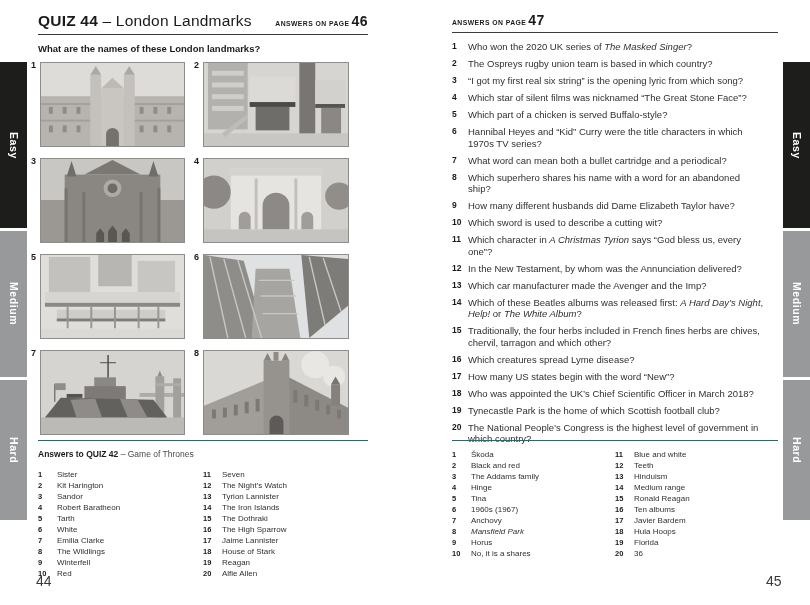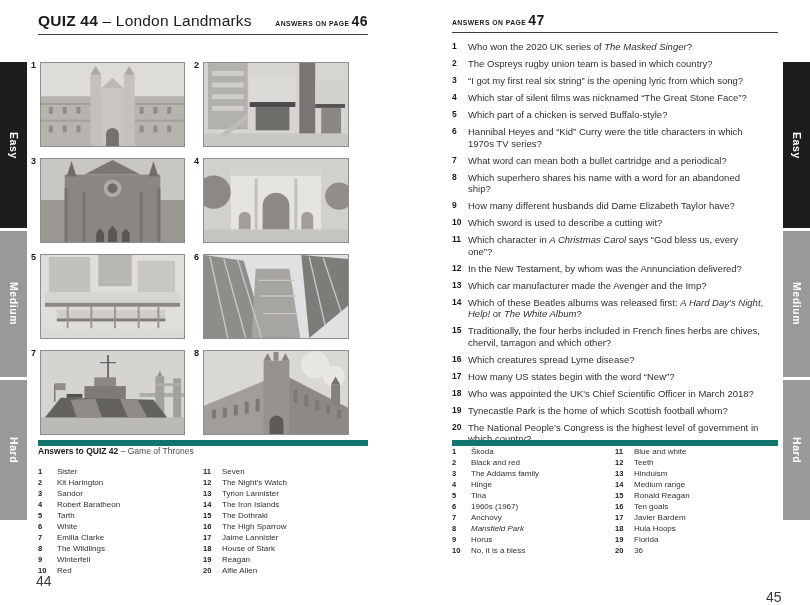--- a/index.html
+++ b/index.html
@@ -30,33 +30,33 @@
          grid-template-columns:145px 146px;column-gap:18px;row-gap:11px;}
   .pcell{position:relative;margin:0;width:100%;height:85px;}
   .pnum{position:absolute;left:-9px;top:-2px;font-size:9px;font-weight:bold;}
   .pimg{display:block;width:100%;height:100%;border:1px solid #8f8d8a;box-sizing:border-box;background:#e7e5e2;}
   
   .questions{position:absolute;top:41px;left:0;width:312px;}
   .q{display:flex;margin-bottom:5.5px;font-size:9.5px;line-height:11.5px;color:#303030;}
   .qnum{flex:none;width:16px;font-weight:bold;font-size:8.5px;color:#1a1a1a;}
   .qtext{flex:1;}
   
-  .answers{position:absolute;top:440px;left:0;right:0;border-top:6px solid #0f766e;}
+  .answers{position:absolute;top:440px;left:0;right:0;border-top:1px solid #0f766e;padding-top:8px;}
   .atitle{font-size:8.5px;margin:0 0 10px 0;}
   .atitle .ab{font-weight:bold;}
   .atitle .ar{color:#4a4a4a;}
   .acols{display:flex;}
   .acol{width:165px;}
   .page.r .acol{width:163px;}
   .arow{display:flex;font-size:8px;line-height:11px;color:#303030;}
   .anum{flex:none;width:19px;font-weight:bold;font-size:7.5px;color:#1a1a1a;}
   
   .pageno{position:absolute;top:573px;font-size:14px;color:#3a3a3a;}
   .pageno.l{left:36px;}
-  .pageno.r{left:766px;margin-top:16px;}
+  .pageno.r{left:766px;}
   i{font-style:italic;}
 </style>
 </head>
 <body>
 
 <div class="sheet">
 
   <div class="tab easy left">Easy</div>
   <div class="tab med left">Medium</div>
   <div class="tab hard left">Hard</div>
@@ -64,20 +64,21 @@
   <div class="tab easy right">Easy</div>
   <div class="tab med right">Medium</div>
   <div class="tab hard right">Hard</div>
 
   <div class="page l">
     <div class="head">
       <span class="head-title"><span class="hb">QUIZ 44</span><span> – London Landmarks</span></span>
       <span class="head-ref"><span>ANSWERS ON PAGE</span><span class="hp">46</span></span>
     </div>
 
+    <div class="prompt">What are the names of these London landmarks?</div>
 
     <div class="pgrid">
       <figure class="pcell">
         <span class="pnum">1</span>
         <svg class="pimg" viewBox="0 0 145 85" preserveAspectRatio="none" aria-label="victorian-museum-facade-photo">
           <rect width="145" height="85" fill="#dedcd8"></rect>
           <rect y="34" width="145" height="51" fill="#b7b4b0"></rect>
           <rect y="41" width="145" height="2" fill="#a3a09c"></rect>
           <rect y="58" width="145" height="2" fill="#a3a09c"></rect>
           <g fill="#8f8c88">
@@ -390,21 +391,21 @@
         <div class="q">
           <span class="qnum">9</span>
           <span class="qtext"><span>How many different husbands did Dame Elizabeth Taylor have?</span></span>
         </div>
         <div class="q">
           <span class="qnum">10</span>
           <span class="qtext"><span>Which sword is used to describe a cutting wit?</span></span>
         </div>
         <div class="q">
           <span class="qnum">11</span>
-          <span class="qtext"><span>Which character in </span><i>A Christmas Carol</i><span> says “God bless us, every one”?</span></span>
+          <span class="qtext"><span>Which character in </span><i>A Christmas Tyrion</i><span> says “God bless us, every one”?</span></span>
         </div>
         <div class="q">
           <span class="qnum">12</span>
           <span class="qtext"><span>In the New Testament, by whom was the Annunciation delivered?</span></span>
         </div>
         <div class="q">
           <span class="qnum">13</span>
           <span class="qtext"><span>Which car manufacturer made the Avenger and the Imp?</span></span>
         </div>
         <div class="q">
@@ -422,21 +423,21 @@
         <div class="q">
           <span class="qnum">17</span>
           <span class="qtext"><span>How many US states begin with the word “New”?</span></span>
         </div>
         <div class="q">
           <span class="qnum">18</span>
           <span class="qtext"><span>Who was appointed the UK’s Chief Scientific Officer in March 2018?</span></span>
         </div>
         <div class="q">
           <span class="qnum">19</span>
-          <span class="qtext"><span>Tynecastle Park is the home of which Scottish football whom?</span></span>
+          <span class="qtext"><span>Tynecastle Park is the home of which Scottish football club?</span></span>
         </div>
         <div class="q">
           <span class="qnum">20</span>
           <span class="qtext"><span>The National People’s Congress is the highest level of government in which country?</span></span>
         </div>
       </div>
 
     <div class="answers">
       <div class="acols">
         <div class="acol acol-1">
@@ -471,21 +472,21 @@
             <div class="arow">
               <span class="anum">8</span>
               <i class="atext">Mansfield Park</i>
             </div>
             <div class="arow">
               <span class="anum">9</span>
               <span class="atext">Horus</span>
             </div>
             <div class="arow">
               <span class="anum">10</span>
-              <span class="atext">No, it is a bless</span>
+              <span class="atext">No, it is a shares</span>
             </div>
           </div>
         <div class="acol acol-2">
             <div class="arow">
               <span class="anum">11</span>
               <span class="atext">Blue and white</span>
             </div>
             <div class="arow">
               <span class="anum">12</span>
               <span class="atext">Teeth</span>
@@ -497,21 +498,21 @@
             <div class="arow">
               <span class="anum">14</span>
               <span class="atext">Medium range</span>
             </div>
             <div class="arow">
               <span class="anum">15</span>
               <span class="atext">Ronald Reagan</span>
             </div>
             <div class="arow">
               <span class="anum">16</span>
-              <span class="atext">Ten goals</span>
+              <span class="atext">Ten albums</span>
             </div>
             <div class="arow">
               <span class="anum">17</span>
               <span class="atext">Javier Bardem</span>
             </div>
             <div class="arow">
               <span class="anum">18</span>
               <span class="atext">Hula Hoops</span>
             </div>
             <div class="arow">

